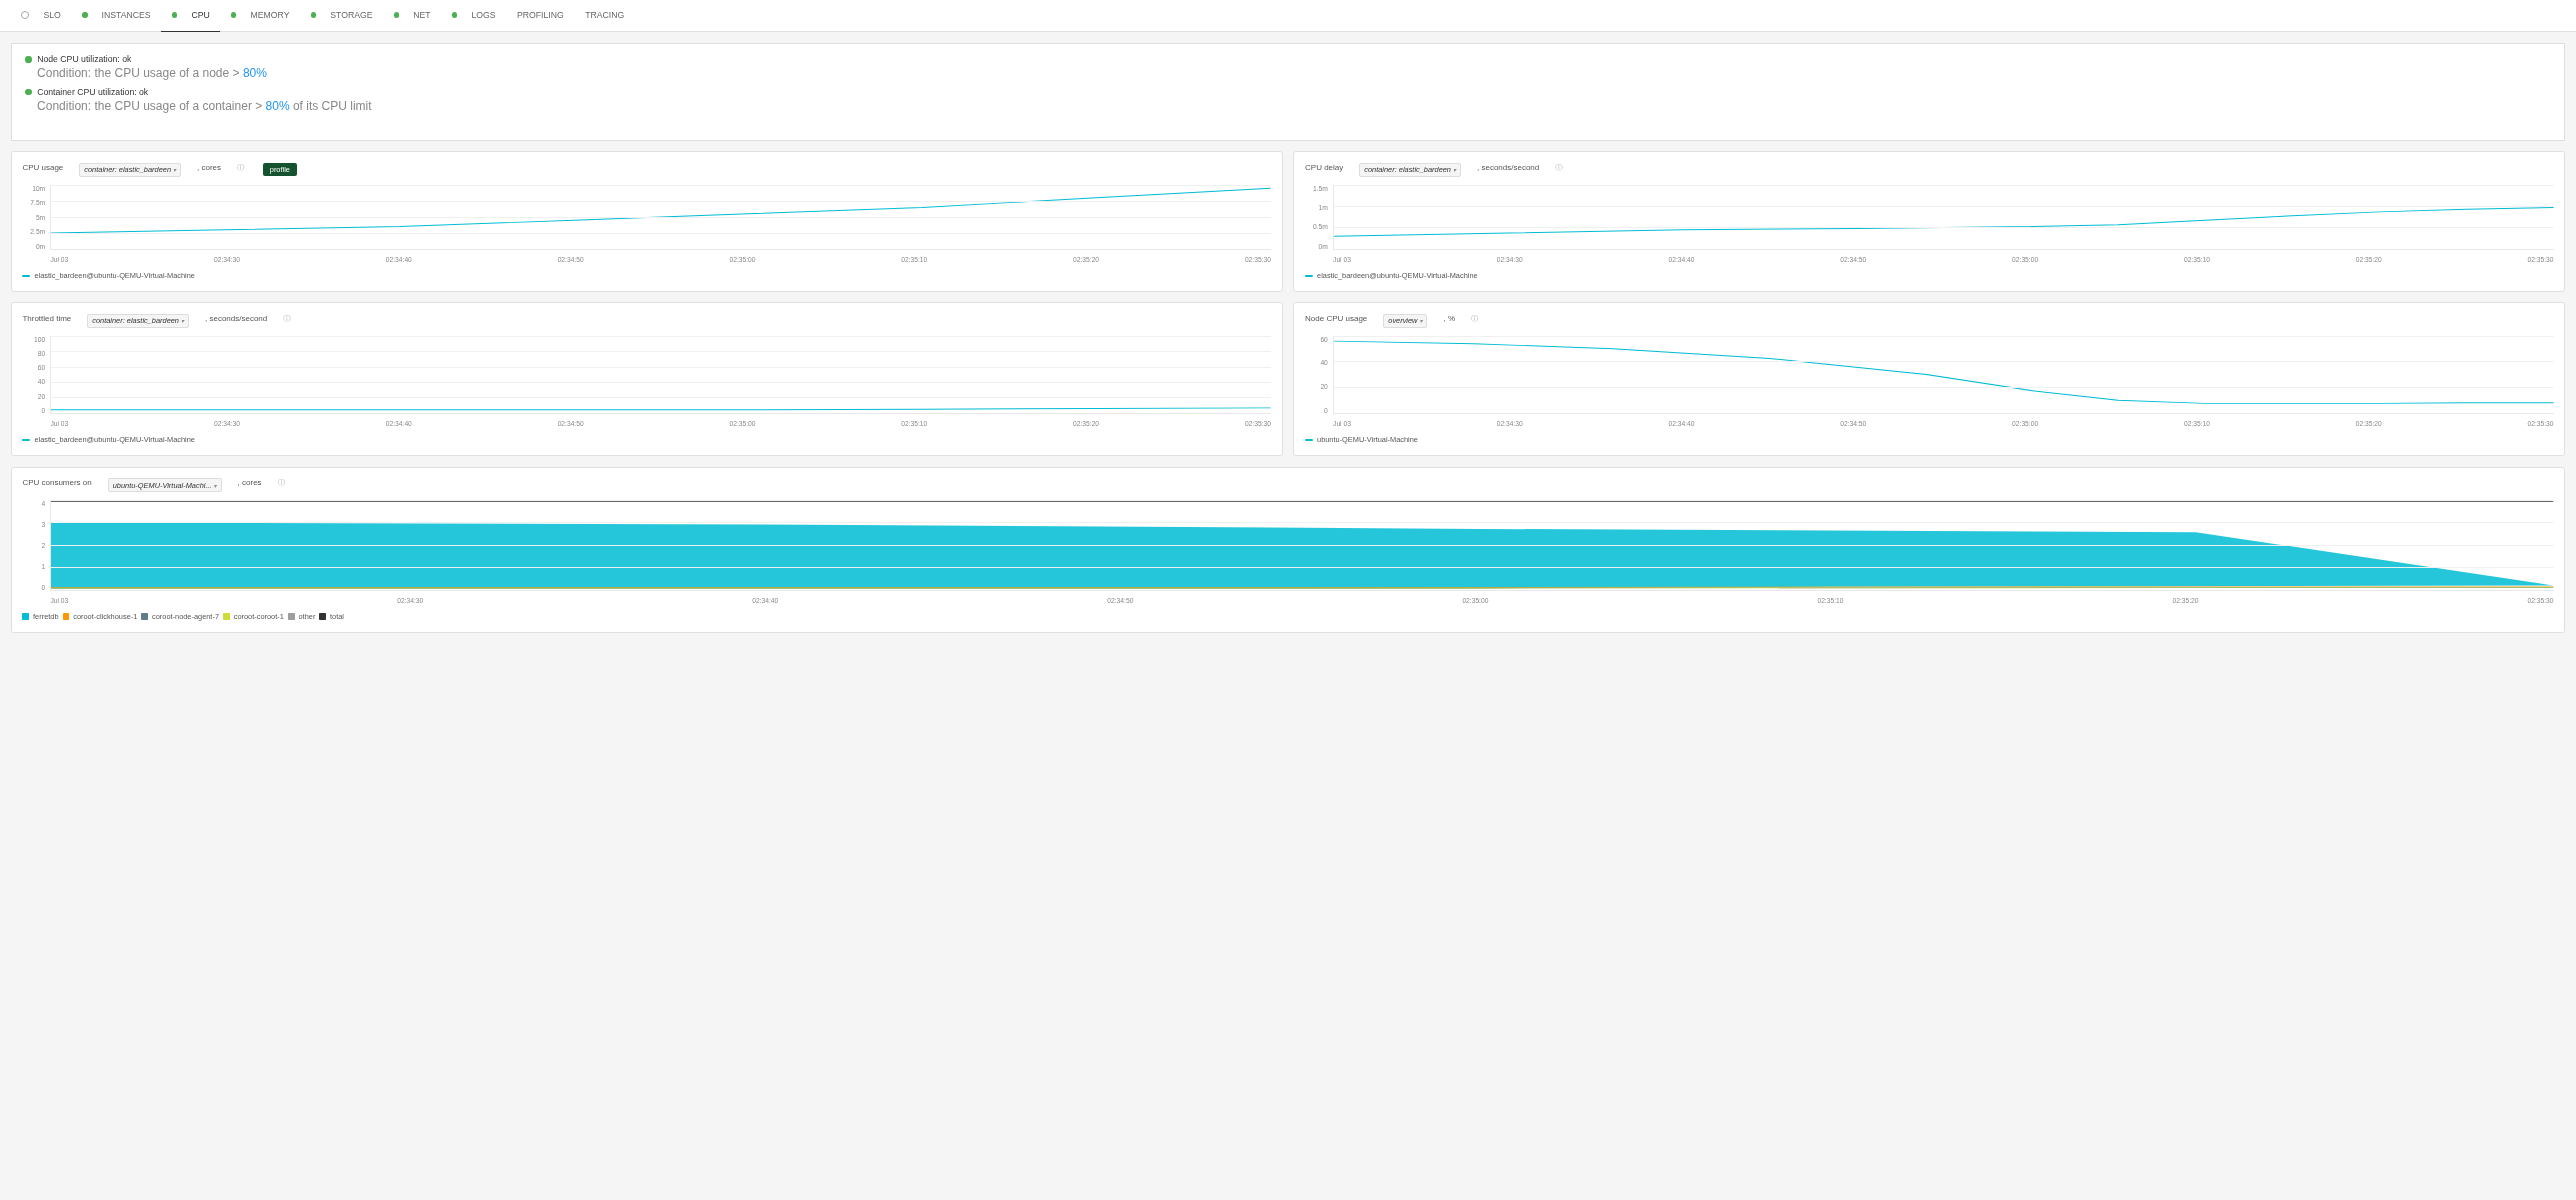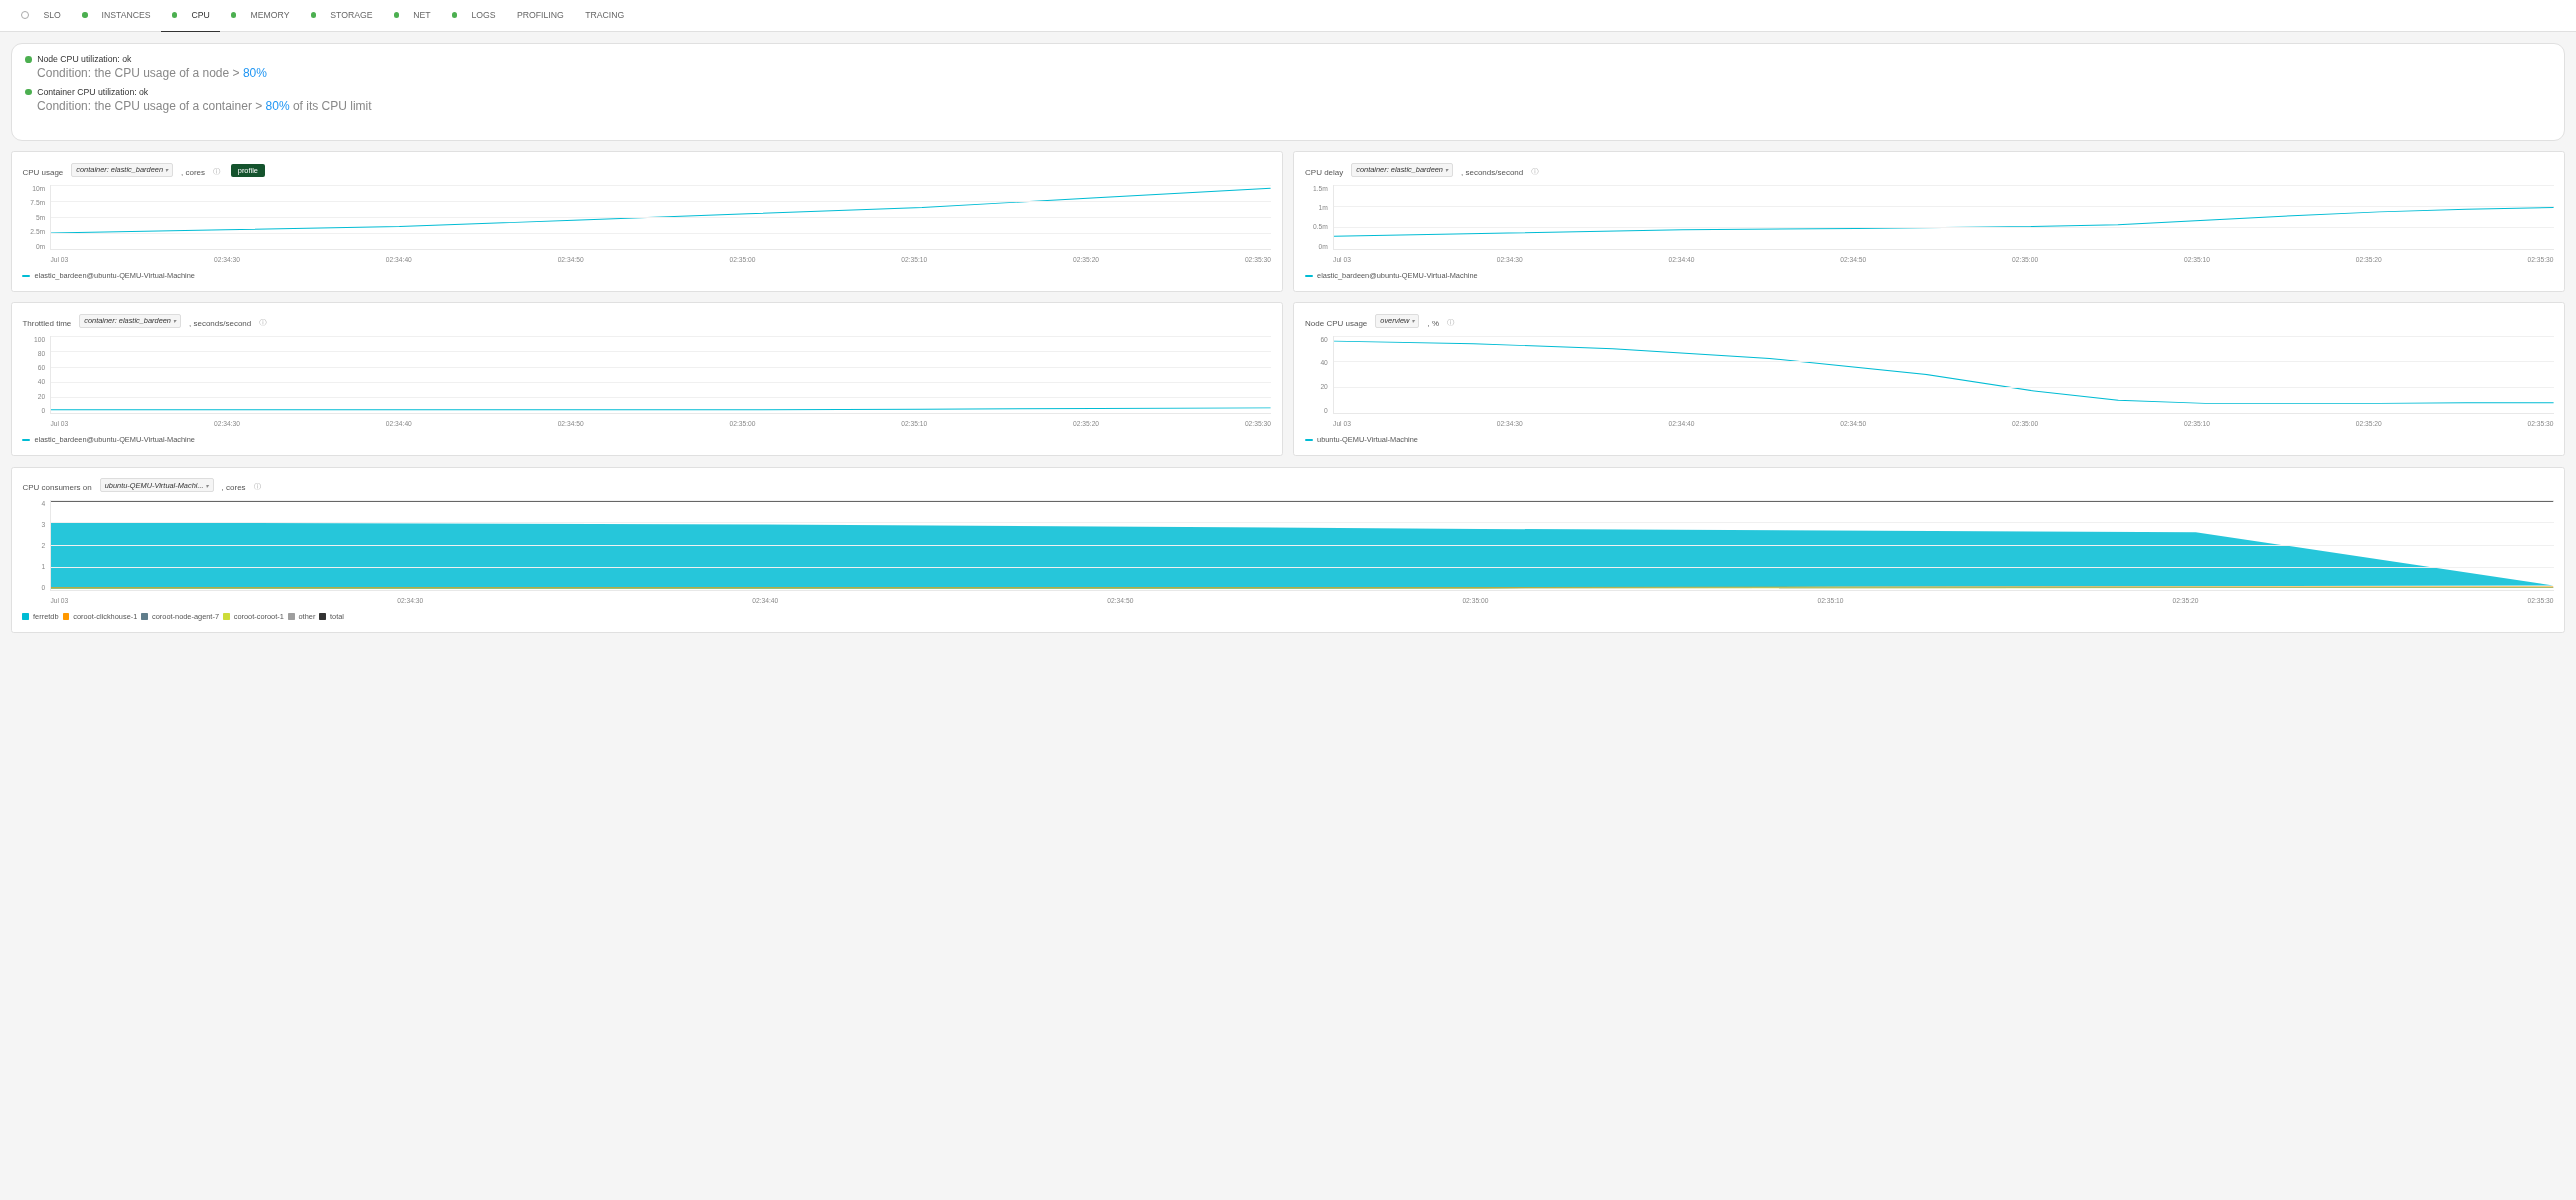--- a/index.html
+++ b/index.html
@@ -13,40 +13,40 @@
       display: flex; align-items: center; gap: 14px; padding: 0 10.7px; height: 32px;
       cursor: pointer; font-size: 8.7px; color: #666; border-bottom: 1.3px solid transparent;
       white-space: nowrap;
     }
     .tab.active { color: #333; border-bottom: 1.3px solid #333; font-weight: 500; }
     .tab .dot { width: 5.4px; height: 5.4px; border-radius: 50%; display: inline-block; }
     .tab .dot.green { background: #4caf50; }
     .tab .radio { width: 8px; height: 8px; border-radius: 50%; border: 1.3px solid #aaa; display: inline-block; }
 
     .status-panel {
-      background: #fff; border: 0.7px solid #e0e0e0; border-radius: 11px;
+      background: #fff; border: 0.7px solid #e0e0e0; border-radius: 0;
       margin: 10.7px; padding: 10.7px 13.4px;
     }
     .status-item { margin-bottom: 6.7px; }
     .status-item:last-child { margin-bottom: 16px; }
     .status-row { display: flex; align-items: center; gap: 5.4px; font-size: 8.7px; font-weight: 500; }
     .status-dot { width: 6.7px; height: 6.7px; border-radius: 50%; background: #4caf50; flex-shrink: 0; }
     .status-condition { font-size: 12px; color: #888; margin-top: 2px; margin-left: 12px; }
     .status-condition .highlight { color: #2196f3; font-weight: 500; }
 
     .charts-grid {
       display: grid; grid-template-columns: 1fr 1fr; gap: 10.7px; margin: 0 10.7px 10.7px 10.7px;
     }
     .chart-card {
       background: #fff; border: 0.7px solid #e0e0e0; border-radius: 2.7px; padding: 10.7px;
     }
     .chart-card.full-width { grid-column: 1 / -1; }
 
     .chart-title-row {
-      display: flex; align-items: flex-end; gap: 8px; margin-bottom: 8px; flex-wrap: wrap;
+      display: flex; align-items: flex-start; gap: 16px; margin-bottom: 8px; flex-wrap: wrap;
       font-size: 8px; color: #555;
     }
     .chart-title { font-weight: 400; color: #555; }
     .dropdown-badge {
       display: inline-flex; align-items: center; gap: 2px;
       background: #f5f5f5; border: 0.7px solid #ddd; border-radius: 2px;
       padding: 1.3px 4px; font-size: 7.4px; cursor: pointer; color: #333; font-style: italic;
     }
     .dropdown-badge .arrow { font-size: 6px; color: #888; }
     .profile-btn {

